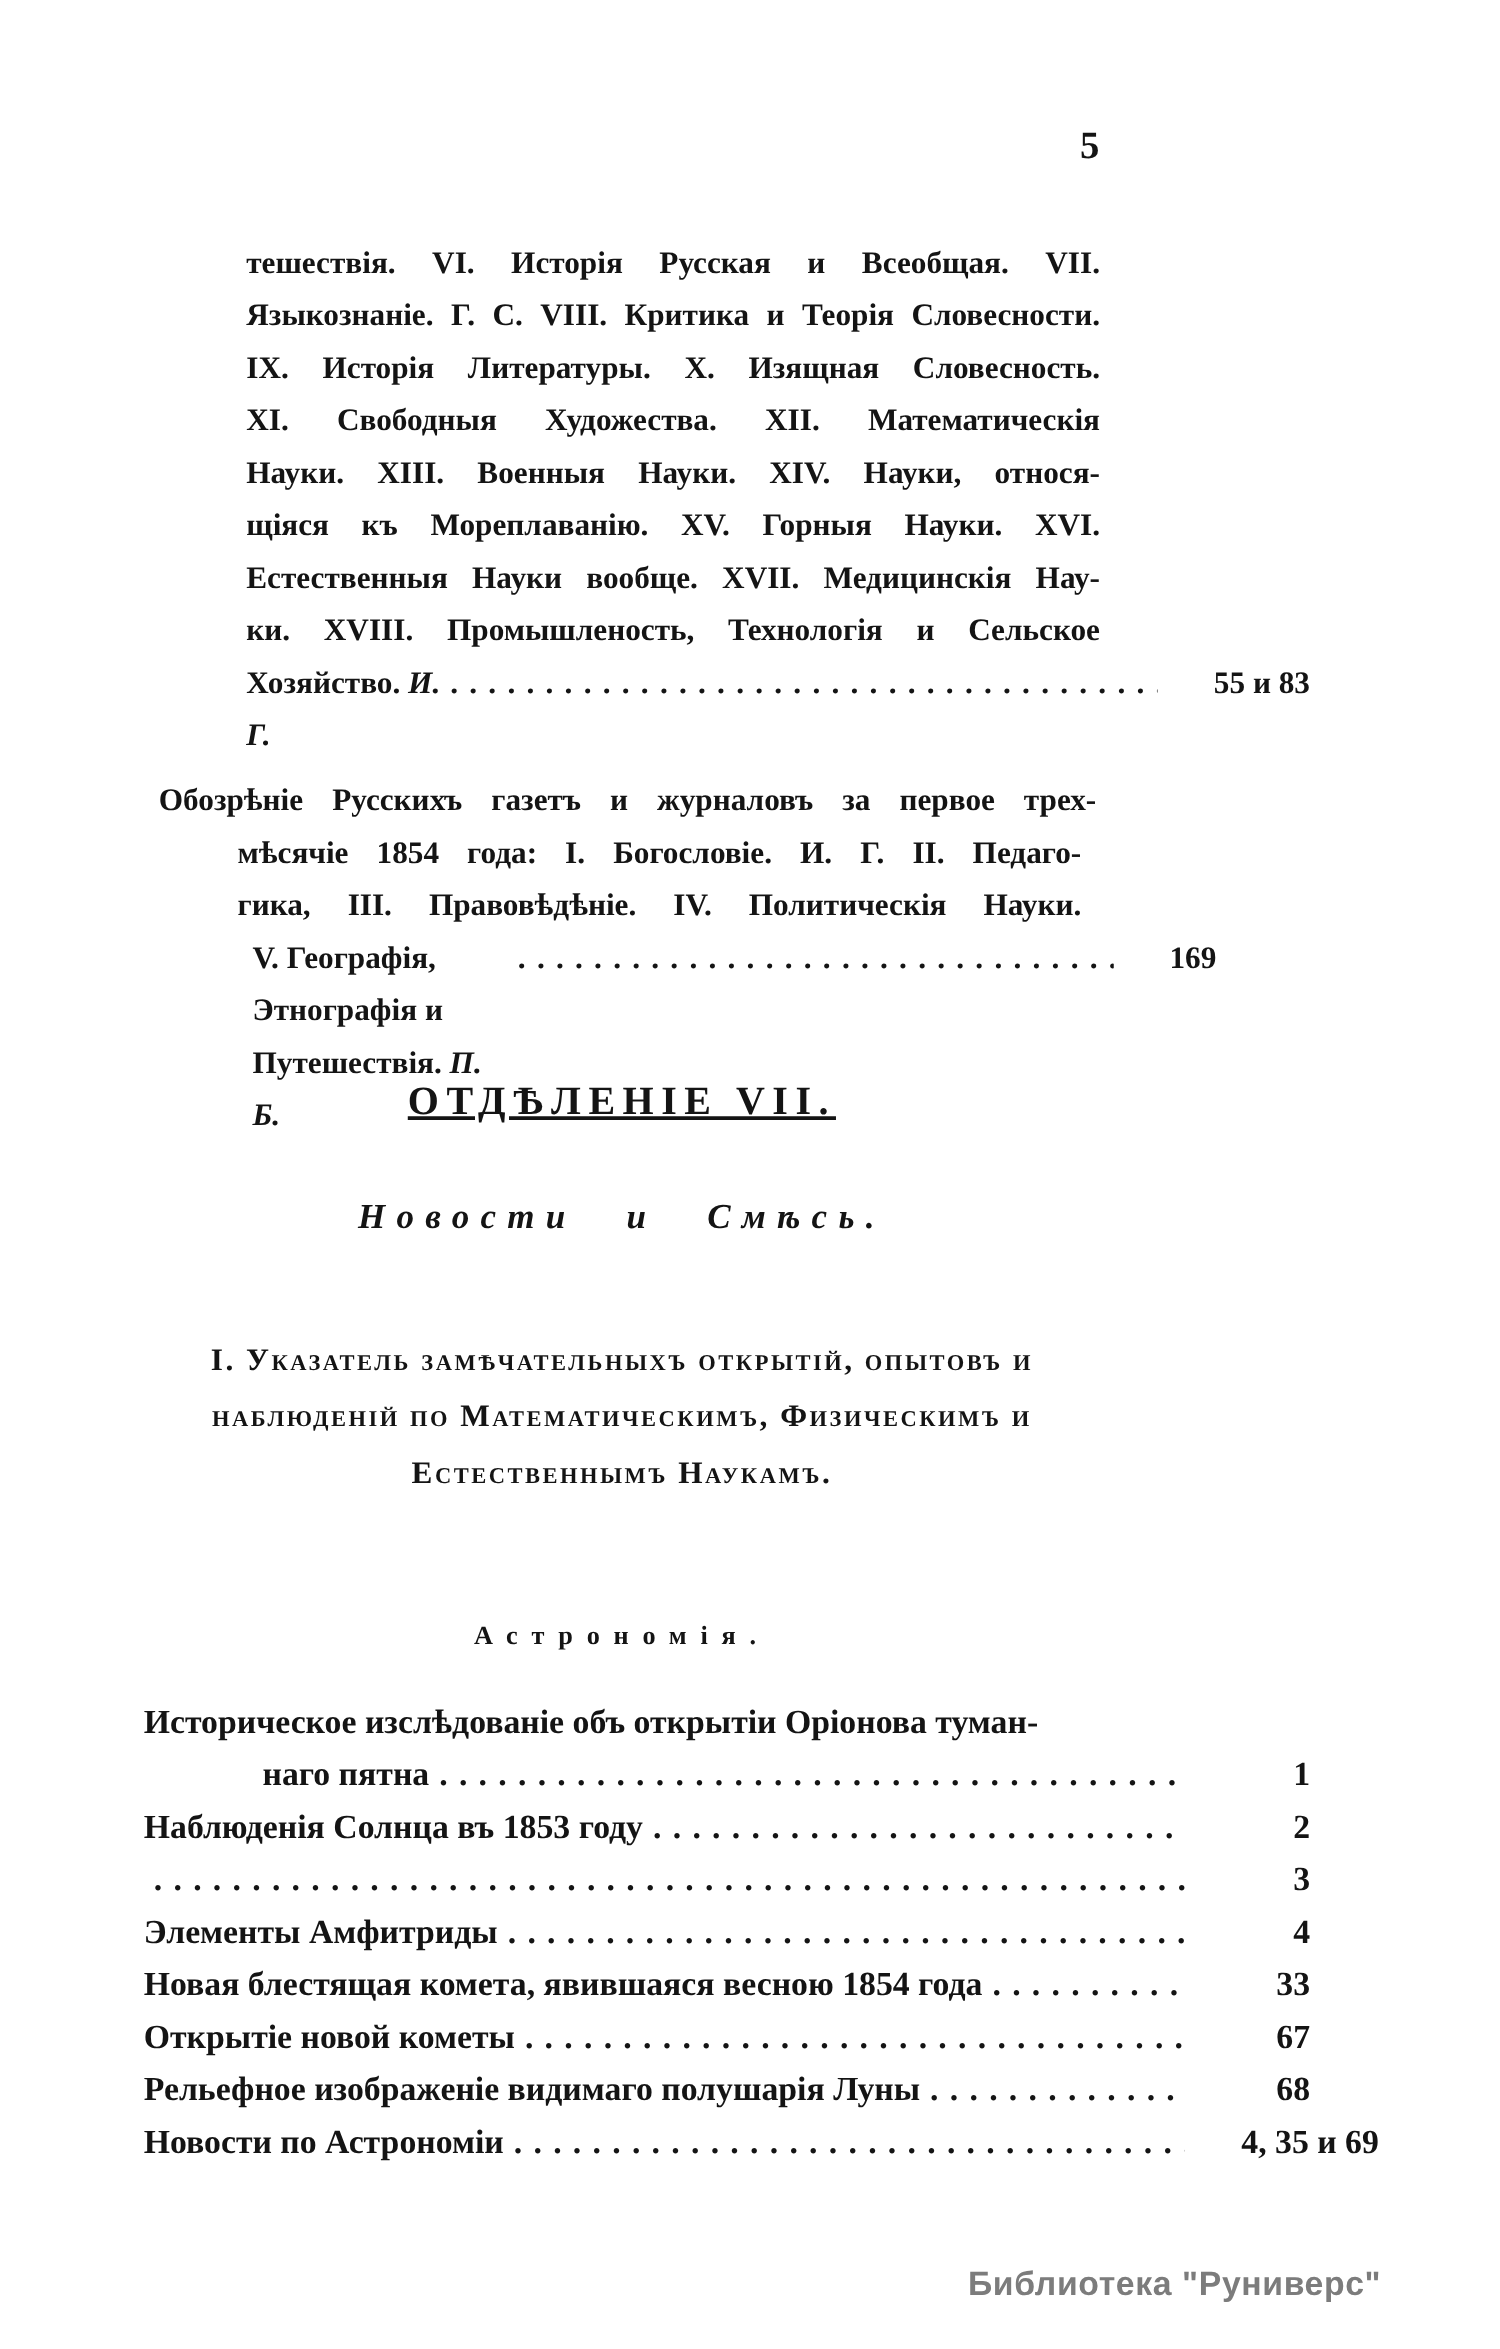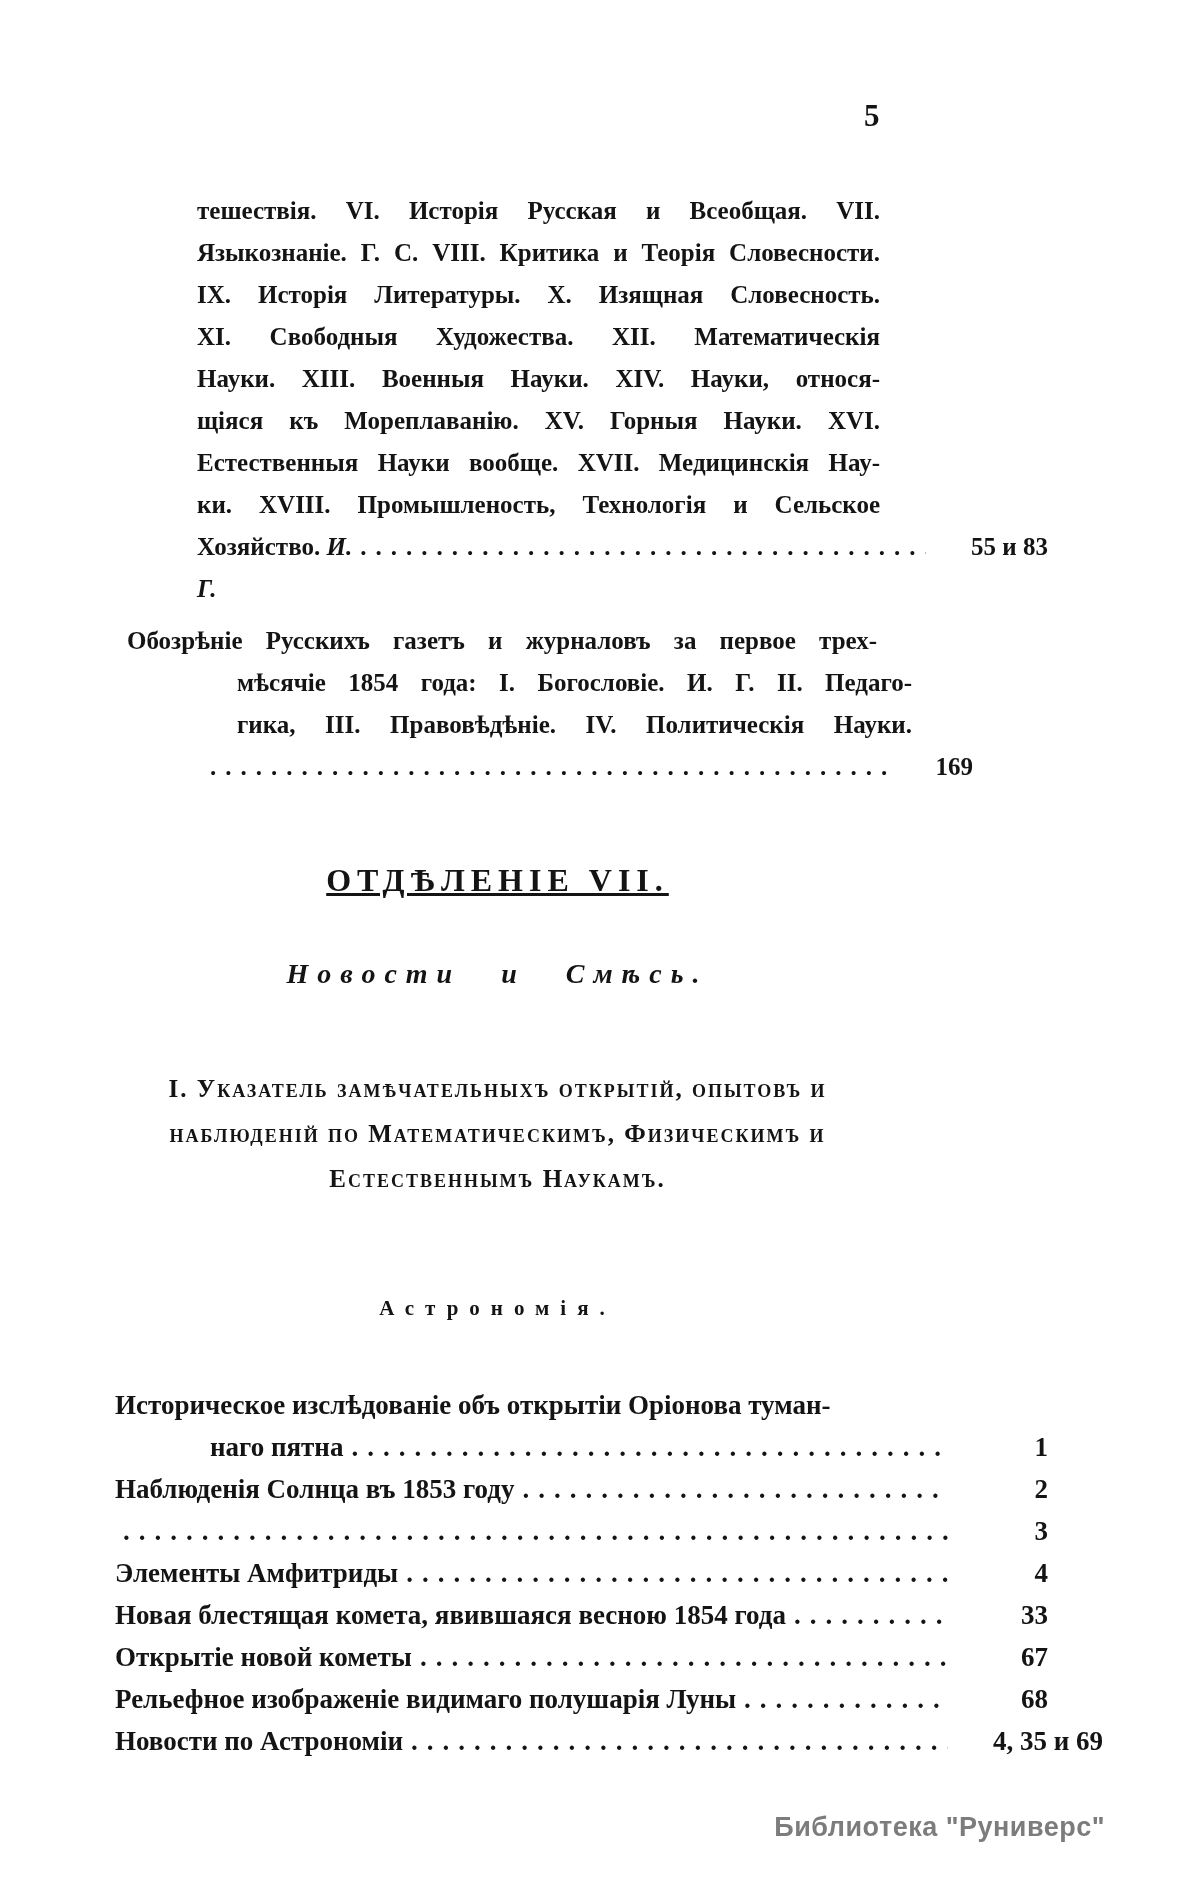--- a/index.html
+++ b/index.html
@@ -8,40 +8,40 @@
     color:#141414;font-family:"Liberation Serif","DejaVu Serif",serif;
     font-weight:700;overflow:hidden;
   }
   .pagenum{position:absolute;left:864px;top:98px;font-size:31px;letter-spacing:1px;}
 
   
   .para{position:absolute;font-size:25px;line-height:42px;}
   #para1{left:197px;top:190px;width:683px;}
   #para2{left:127px;top:620px;width:753px;}
   .jline{text-align:justify;text-align-last:justify;width:683px;}
-  #para2 .jline{margin-left:110px;width:675px;}
+  #para2 .jline{margin-left:63px;width:675px;}
   .firstline{text-align:justify;text-align-last:justify;width:750px;}
   .lastline{display:flex;align-items:baseline;}
   #p1-last{width:851px;}
   #p2-last{margin-left:75px;width:771px;}
   .sig{font-style:italic;}
   .leader{flex:1 1 auto;overflow:hidden;white-space:nowrap;letter-spacing:9px;
           margin:0 45px 0 8px;}
   .pageref{white-space:nowrap;}
 
   
   .center-head{position:absolute;left:115px;width:765px;text-align:center;}
   #head-otd{top:862px;font-size:32px;letter-spacing:6px;text-decoration:underline;}
   #head-nov{top:958px;font-size:28px;font-style:italic;letter-spacing:9px;word-spacing:24px;}
   #head-index{top:1066px;font-size:25px;line-height:45px;font-variant:small-caps;letter-spacing:2px;}
   #head-astro{top:1296px;font-size:21px;letter-spacing:11px;}
 
   
   #toc{position:absolute;left:115px;top:1356px;width:933px;font-size:27px;line-height:42px;}
-  .toc-cont{white-space:nowrap;margin-top:28px;}
+  .toc-cont{white-space:nowrap;}
   .toc-row{display:flex;align-items:baseline;}
   .toc-row.indent .toc-title{padding-left:95px;}
   .toc-title{white-space:nowrap;}
   .toc-page{white-space:nowrap;text-align:right;min-width:55px;}
 
   
   .watermark{
     position:absolute;top:1812px;right:95px;
     font-family:"Liberation Sans","DejaVu Sans",sans-serif;
     font-weight:700;font-size:27px;color:#7c7c7c;letter-spacing:0.5px;
@@ -72,20 +72,21 @@
     </div>
   </div>
 
   <div class="para" id="para2">
     <div class="firstline">Обозрѣніе Русскихъ газетъ и журналовъ за первое трех-</div>
     <div id="para2-lines">
         <div class="jline">мѣсячіе 1854 года: I. Богословіе. И. Г. II. Педаго-</div>
         <div class="jline">гика, III. Правовѣдѣніе. IV. Политическія Науки.</div>
       </div>
     <div class="lastline" id="p2-last">
+      <span><span>V. Географія, Этнографія и Путешествія.</span>&nbsp;<span class="sig">П. Б.</span></span>
       <span class="leader">................................................................................</span>
       <span class="pageref">169</span>
     </div>
   </div>
 
   <div class="center-head" id="head-otd">ОТДѢЛЕНІЕ VII.</div>
   <div class="center-head" id="head-nov">Новости и Смѣсь.</div>
 
   <div class="center-head" id="head-index">
     <div>I. Указатель замѣчательныхъ открытій, опытовъ и</div>

